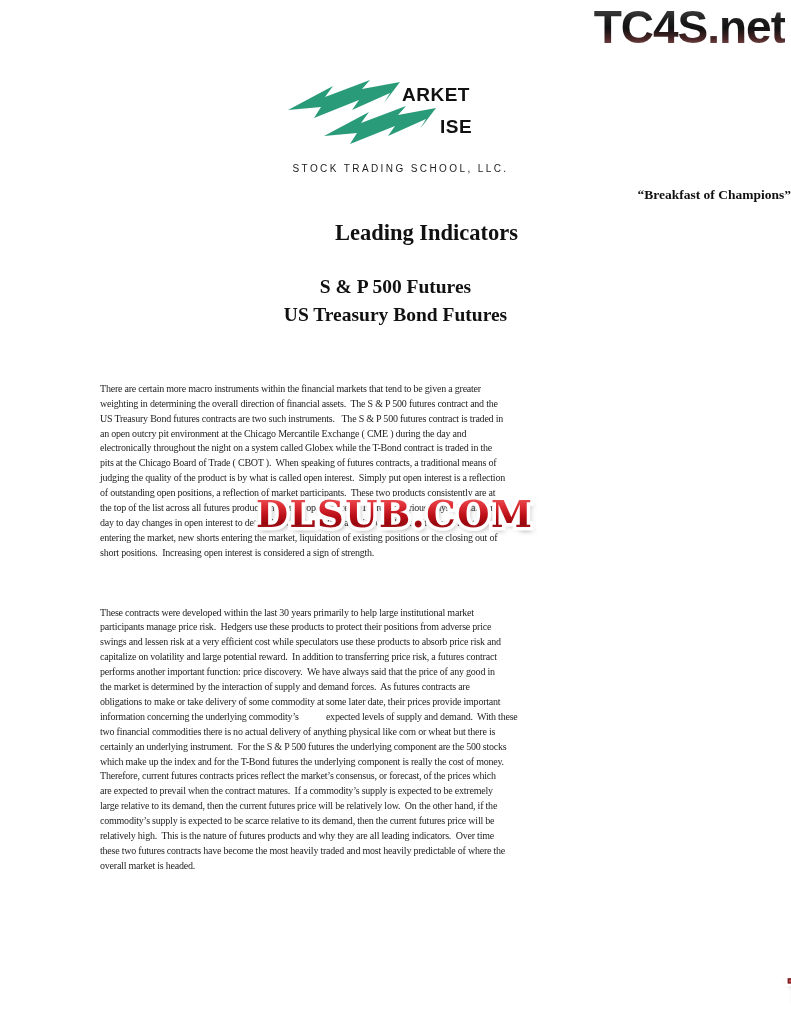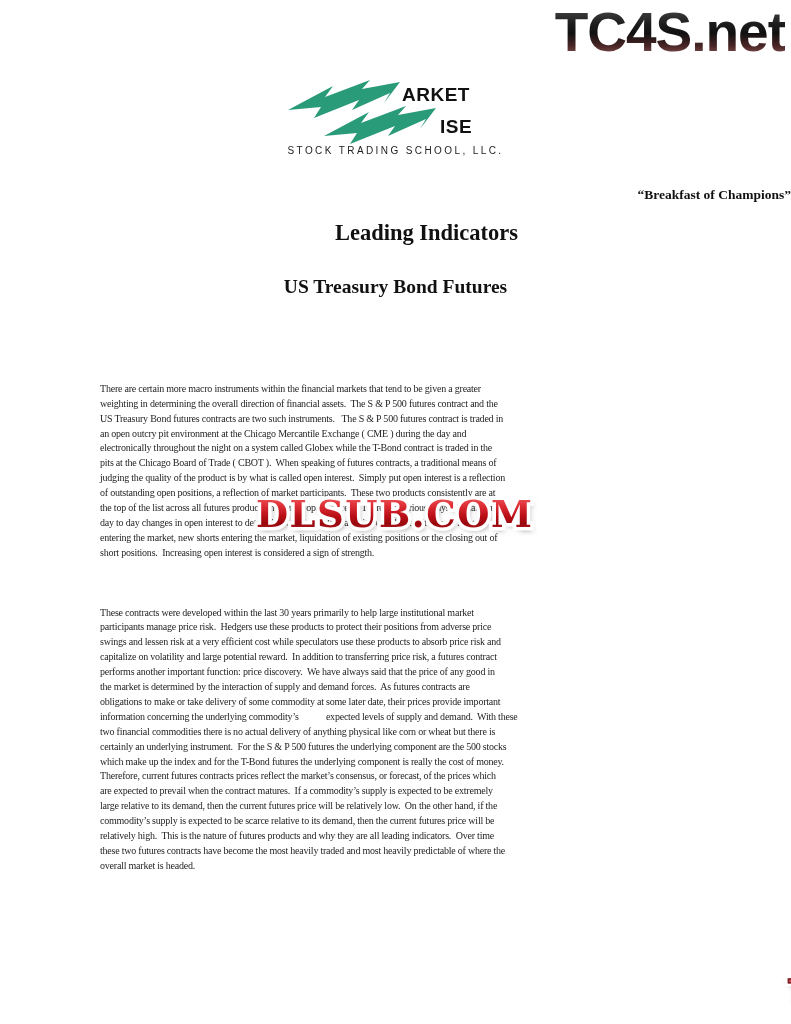--- a/index.html
+++ b/index.html
@@ -8,34 +8,34 @@
     background:#ffffff;
     position:relative;
     overflow:hidden;
     font-family:"Liberation Serif", serif;
   }
 
   
   .tc4s{
     position:absolute; top:0px; right:6px;
     font-family:"Liberation Sans", sans-serif;
-    font-weight:bold; font-size:55px; letter-spacing:-1px;
+    font-weight:bold; font-size:46px; letter-spacing:-1px;
     background:linear-gradient(180deg,#5a5a5a 0%,#1c1c1c 38%,#111 52%,#4a2626 72%,#a97070 96%,#c09090 100%);
     -webkit-background-clip:text; background-clip:text; color:transparent;
     text-shadow:none;
   }
 
   
   .logo-wrap{
     position:absolute; top:80px; left:50%; transform:translateX(-50%);
-    width:226px; text-align:center;
+    width:226px; text-align:right;
   }
   .logo-svg{display:block; margin:0 auto;}
   .school{
-    margin-top:1px;
+    margin-top:19px;
     font-family:"Liberation Sans", sans-serif;
     font-size:10px; font-weight:500; letter-spacing:2.4px;
     color:#1d1d1d; white-space:nowrap;
   }
 
   
   .tagline{
     position:absolute; top:187px; left:0; width:100%;
     text-align:right; font-weight:bold; font-size:13.5px; color:#111;
   }
@@ -102,20 +102,21 @@
     <use href="#bolt" x="36" y="26"></use>
     <text x="116" y="21" font-family="Liberation Sans, sans-serif" font-size="19" font-weight="bold" letter-spacing="0.5" fill="#111">ARKET</text>
     <text x="154" y="53" font-family="Liberation Sans, sans-serif" font-size="19" font-weight="bold" letter-spacing="0.5" fill="#111">ISE</text>
   </svg>
   <div class="school">STOCK TRADING SCHOOL, LLC.</div>
 </div>
 
 <div class="tagline">“Breakfast of Champions”</div>
 <div class="title">Leading Indicators</div>
 <div class="subtitle">
+  <div>S &amp; P 500 Futures</div>
   <div>US Treasury Bond Futures</div>
 </div>
 
 <div class="body-text">
   <div class="para">There are certain more macro instruments within the financial markets that tend to be given a greater
 weighting in determining the overall direction of financial assets.  The S &amp; P 500 futures contract and the
 US Treasury Bond futures contracts are two such instruments.   The S &amp; P 500 futures contract is traded in
 an open outcry pit environment at the Chicago Mercantile Exchange ( CME ) during the day and
 electronically throughout the night on a system called Globex while the T-Bond contract is traded in the
 pits at the Chicago Board of Trade ( CBOT ).  When speaking of futures contracts, a traditional means of

